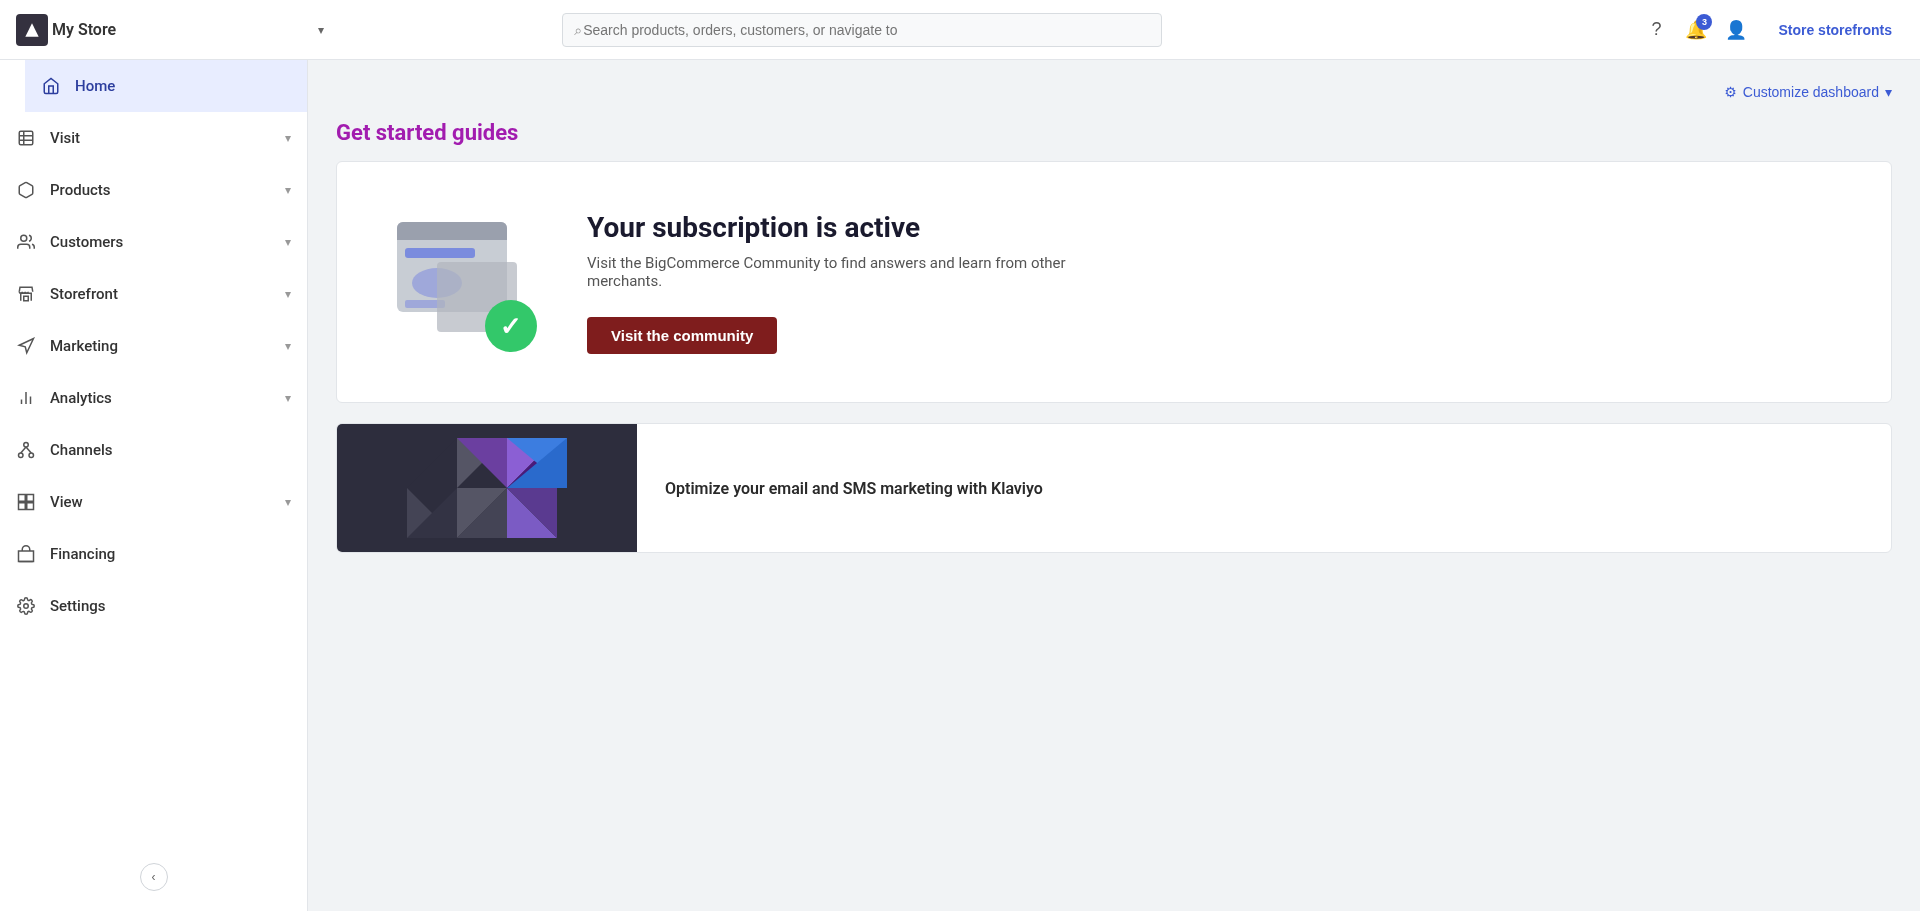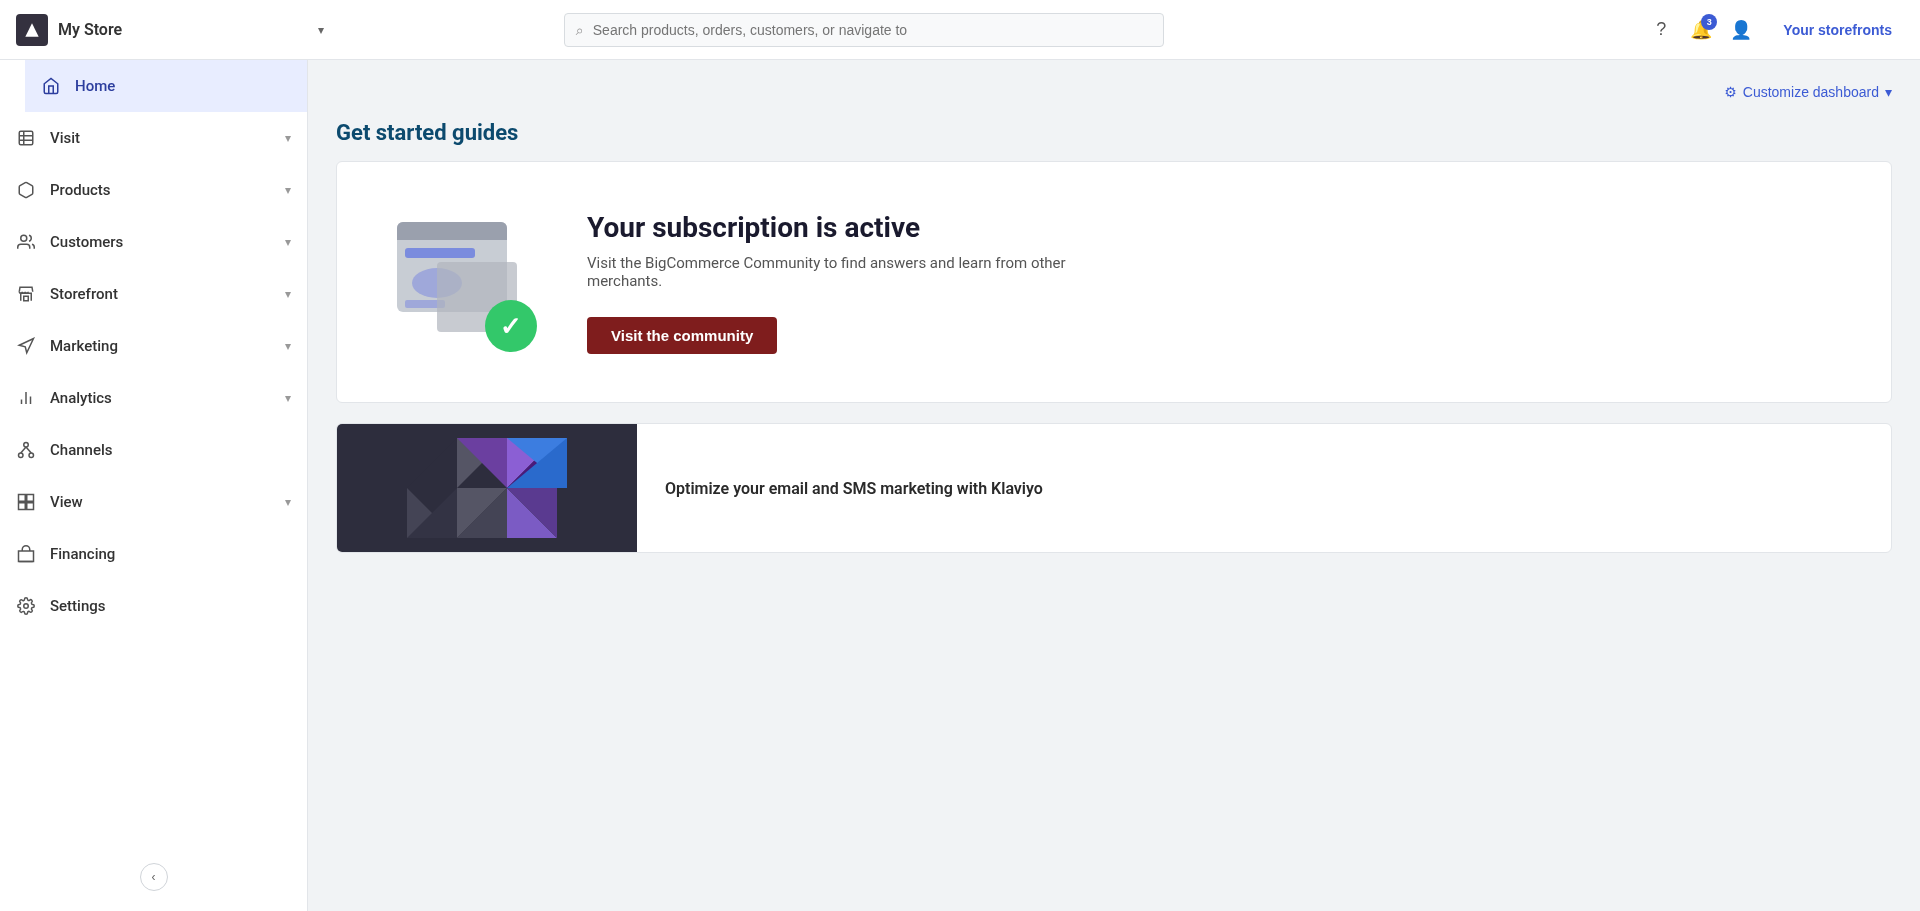--- a/index.html
+++ b/index.html
@@ -14,21 +14,21 @@
       height: 60px;
       padding: 0 16px;
       flex-shrink: 0;
       z-index: 100;
     }
     .brand-area {
       display: flex;
       align-items: center;
       width: 308px;
       flex-shrink: 0;
-      gap: 10px;
+      gap: 4px;
       cursor: pointer;
     }
     .brand-logo {
       width: 32px; height: 32px;
       background: #34313f;
       display: flex; align-items: center; justify-content: center;
       border-radius: 4px;
       flex-shrink: 0;
     }
     .brand-logo svg { width: 20px; height: 20px; }
@@ -50,21 +50,21 @@
     }
     .search-icon-pos {
       position: absolute;
       left: 12px; top: 50%;
       transform: translateY(-50%);
       color: #999;
       font-size: 14px;
     }
     .search-input {
       width: 100%;
-      padding: 8px 12px 8px 28px;
+      padding: 8px 12px 8px 20px;
       border: 1px solid #d8dce0;
       border-radius: 4px;
       font-size: 14px;
       color: #555;
       outline: none;
       background: #f8f9fa;
     }
     .header-actions {
       display: flex;
       align-items: center;
@@ -186,21 +186,21 @@
       background: transparent;
       border: none;
       color: #3c5bd4;
       font-size: 14px;
       font-weight: 500;
       cursor: pointer;
     }
     .page-title {
       font-size: 22px;
       font-weight: 700;
-      color: #0c4a6e;
+      color: #a21caf;
       margin-bottom: 16px;
     }
 
     
     .guide-card {
       background: #fff;
       border: 1px solid #e2e5e9;
       border-radius: 6px;
       padding: 40px 50px;
       display: flex;
@@ -303,21 +303,21 @@
     <button class="icon-btn" title="Help">
       <span>?</span>
     </button>
     <button class="icon-btn" title="Notifications">
       <span>🔔</span>
       <span class="notif-badge">3</span>
     </button>
     <button class="icon-btn" title="Account">
       <span>👤</span>
     </button>
-    <button class="view-storefronts-btn">Your storefronts</button>
+    <button class="view-storefronts-btn">Store storefronts</button>
   </div>
 </div>
 
 <div class="main-layout">
 
   <nav class="sidebar">
 
     <div class="nav-item active">
       <span class="nav-icon">
         <svg viewBox="0 0 24 24" fill="none" stroke="currentColor" stroke-width="2">

